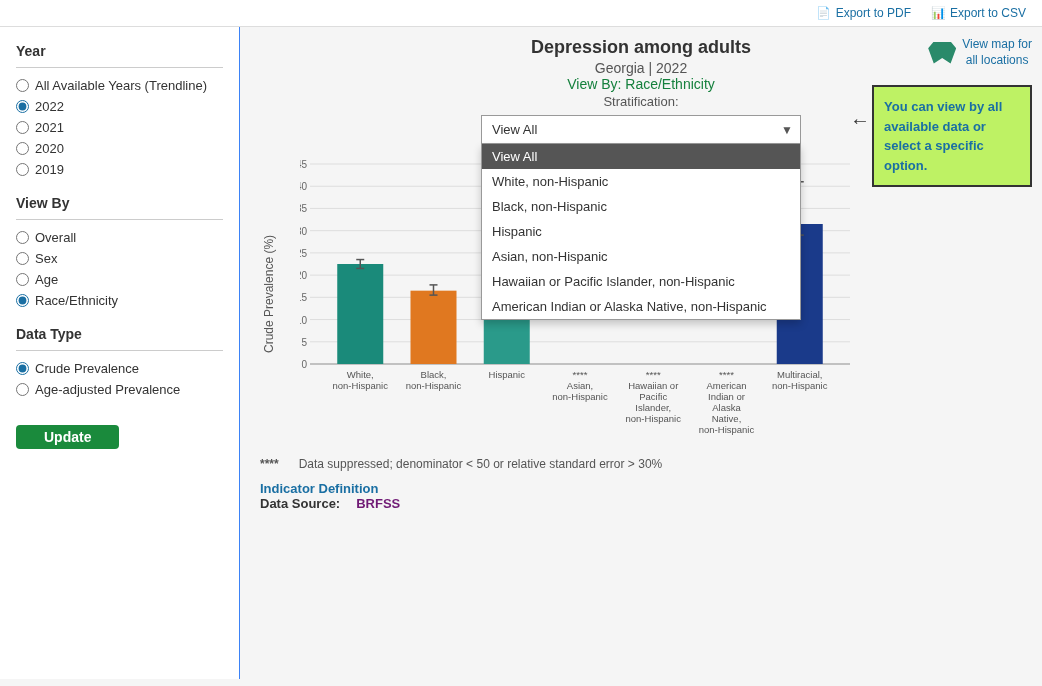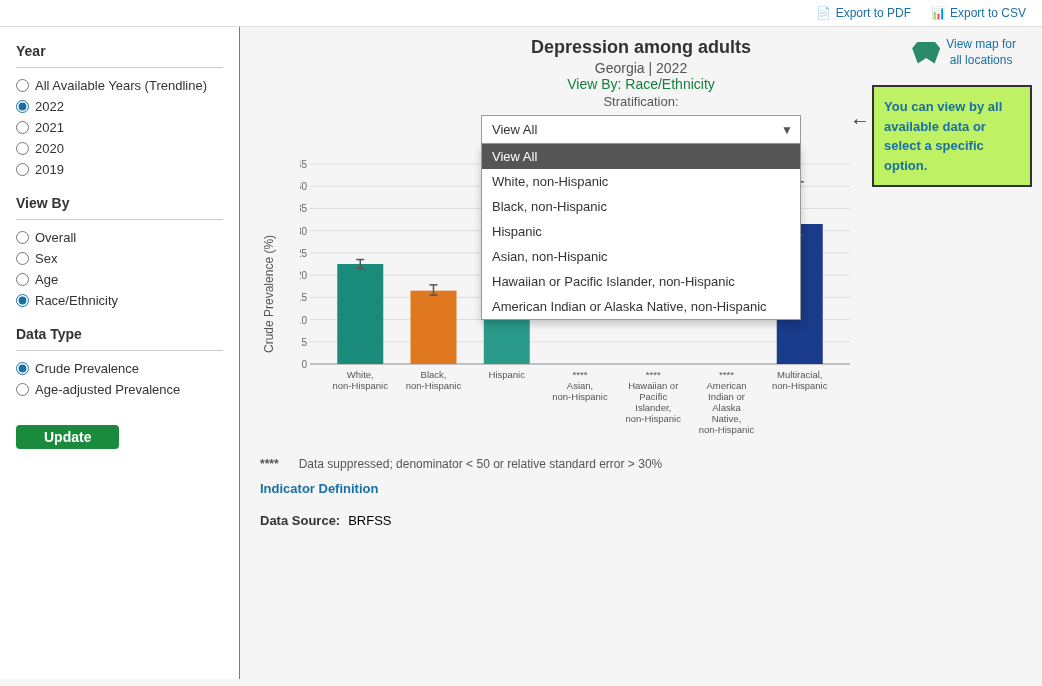--- a/index.html
+++ b/index.html
@@ -72,21 +72,21 @@
       margin-bottom: 6px;
     }
     .chart-title { font-size: 18px; font-weight: bold; color: #333; }
     .chart-subtitle { font-size: 14px; color: #555; margin-top: 2px; }
     .chart-viewby { font-size: 14px; color: #15803d; }
     .chart-strat { font-size: 13px; color: #555; margin-top: 2px; }
 
     .view-map-btn {
       position: absolute;
       top: 10px;
-      right: 26px;
+      right: 10px;
       display: flex;
       align-items: center;
       gap: 6px;
       color: #1a6fa3;
       font-size: 12px;
       cursor: pointer;
       text-align: center;
     }
     .view-map-btn .map-icon {
       width: 28px;
@@ -191,22 +191,22 @@
       display: flex;
       gap: 20px;
     }
     .footnote strong { font-size: 12px; }
 
     .indicator-section {
       margin-top: 10px;
       font-size: 13px;
     }
     .indicator-section .indicator-link { color: #1a6fa3; text-decoration: none; font-weight: bold; }
-    .data-source { display: flex; gap: 8px; margin-top: 17px; font-size: 13px; }
-    .data-source .source-link { color: #000000; font-weight: normal; text-decoration: none; }
+    .data-source { display: flex; gap: 16px; margin-top: 0; font-size: 13px; }
+    .data-source .source-link { color: #701a75; font-weight: bold; text-decoration: none; }
 
     .dropdown-caret {
       position: absolute;
       right: 8px;
       top: 50%;
       transform: translateY(-50%);
       pointer-events: none;
       font-size: 12px;
       color: #555;
     }

